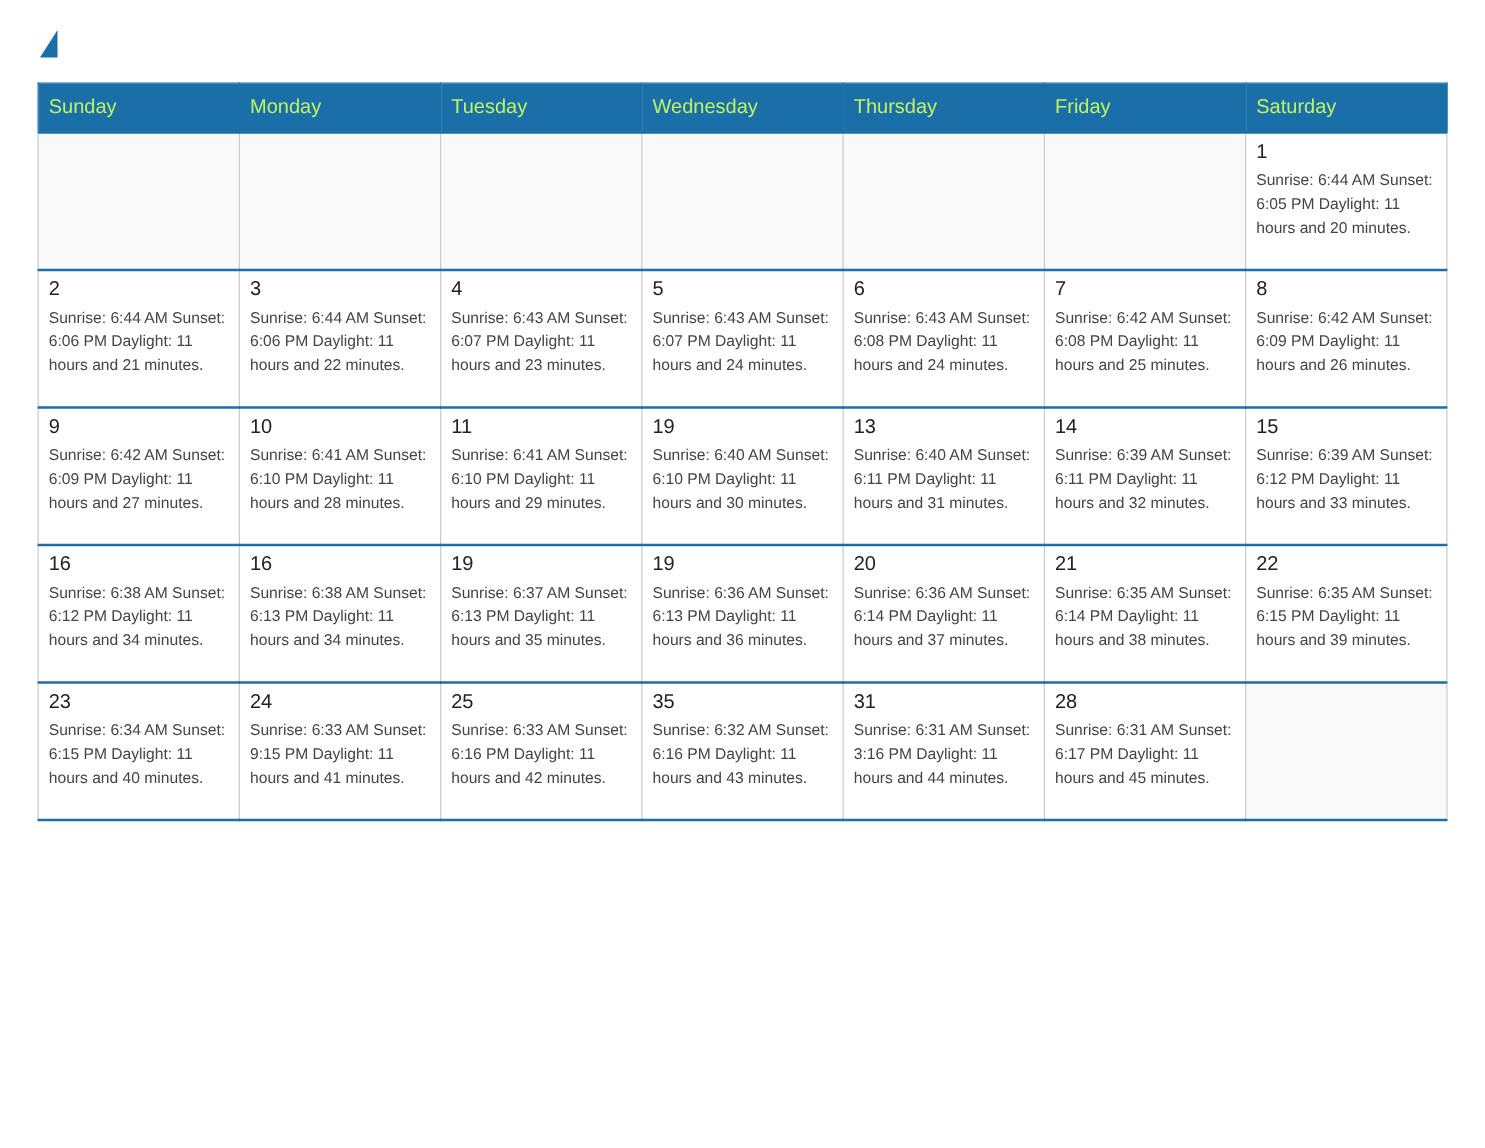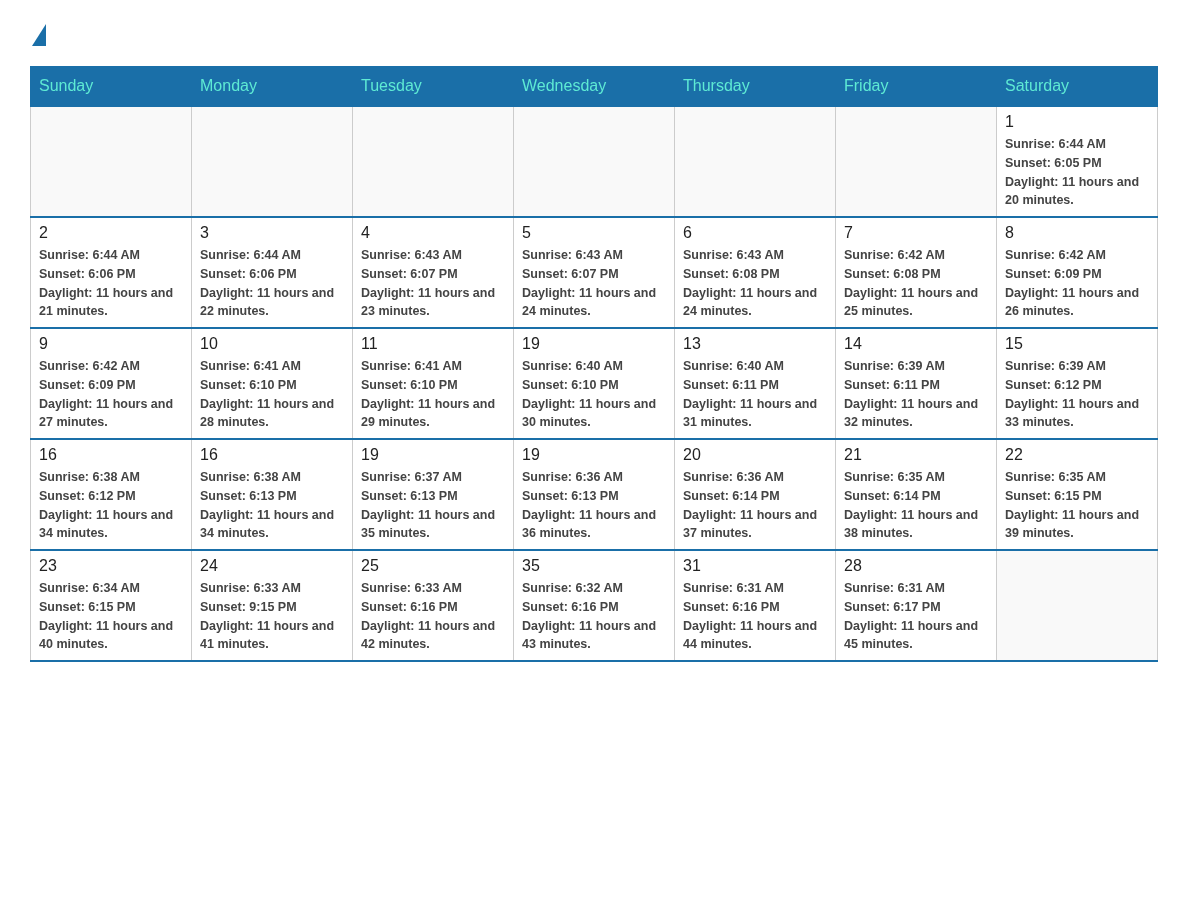--- a/index.html
+++ b/index.html
@@ -57,21 +57,21 @@
       font-size: 22px;
       color: #555;
       margin-top: 4px;
     }
     .calendar {
       width: 100%;
       border-collapse: collapse;
     }
     .calendar th {
       background-color: #1a6fa8;
-      color: #5eead4;
+      color: #bef264;
       font-size: 16px;
       font-weight: normal;
       padding: 10px 8px;
       text-align: left;
       border: 1px solid #1a6fa8;
     }
     .calendar td {
       border: 1px solid #ccc;
       vertical-align: top;
       padding: 6px 8px;
@@ -86,21 +86,20 @@
     .day-number {
       font-size: 16px;
       font-weight: normal;
       color: #222;
       margin-bottom: 4px;
     }
     .day-info {
       font-size: 12.5px;
       color: #444;
       line-height: 1.5;
-      font-weight: bold;
     }
     .calendar tr {
       border-bottom: 2px solid #1a6fa8;
     }
   </style>
 </head>
 <body>
 
 <div class="header">
   <div class="logo">
@@ -322,21 +321,21 @@
         <td>
           <div class="day-number">35</div>
           <div class="day-info">Sunrise: 6:32 AM
 Sunset: 6:16 PM
 Daylight: 11 hours
 and 43 minutes.</div>
         </td>
         <td>
           <div class="day-number">31</div>
           <div class="day-info">Sunrise: 6:31 AM
-Sunset: 6:16 PM
+Sunset: 3:16 PM
 Daylight: 11 hours
 and 44 minutes.</div>
         </td>
         <td>
           <div class="day-number">28</div>
           <div class="day-info">Sunrise: 6:31 AM
 Sunset: 6:17 PM
 Daylight: 11 hours
 and 45 minutes.</div>
         </td>

